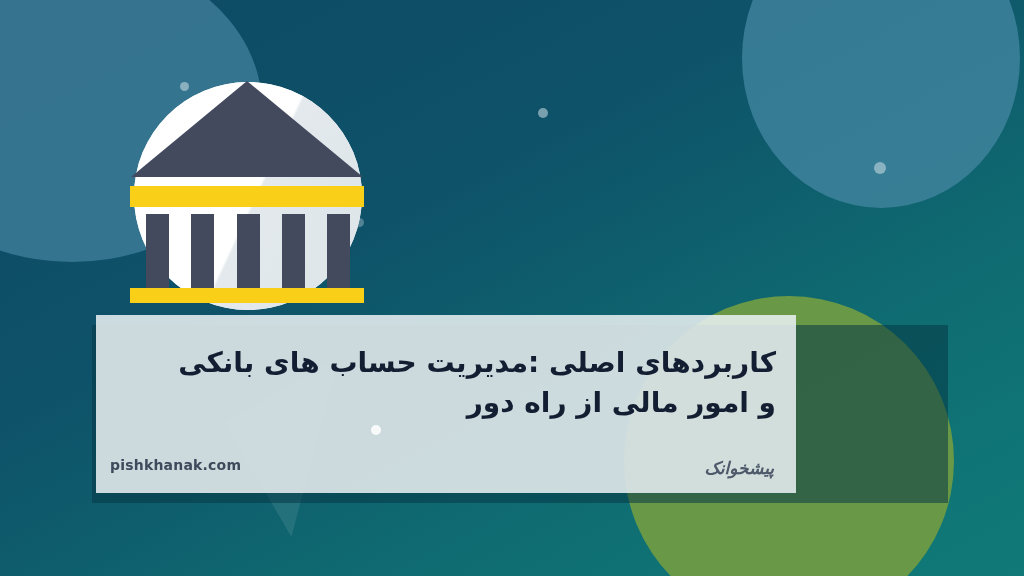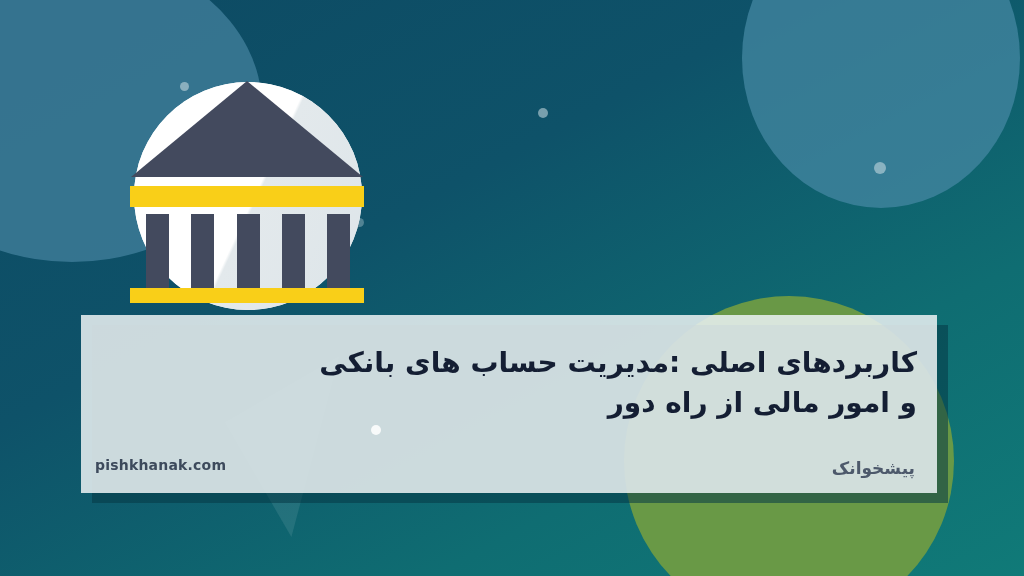--- a/index.html
+++ b/index.html
@@ -147,23 +147,23 @@
     position: absolute;
     left: 92px;
     top: 325px;
     width: 856px;
     height: 178px;
     background: rgba(5, 56, 70, .55);
     z-index: 5;
   }
   .card {
     position: absolute;
-    left: 81px;
+    left: 96px;
     top: 315px;
-    width: 856px;
+    width: 700px;
     height: 178px;
     background: rgba(233, 240, 241, .87);
     z-index: 6;
     overflow: hidden;
   }
   .card-inner {
     position: relative;
     width: 100%;
     height: 100%;
   }
@@ -182,20 +182,21 @@
     letter-spacing: 0;
   }
   .subtitle {
     position: absolute;
     right: 22px;
     top: 143px;
     direction: rtl;
     font-size: 17px;
     font-weight: bold;
     color: #4d596b;
+    font-style: italic;
   }
   .site {
     position: absolute;
     left: 14px;
     top: 142px;
     direction: ltr;
     font-size: 14px;
     font-weight: bold;
     color: #3d4a5c;
     letter-spacing: .2px;

